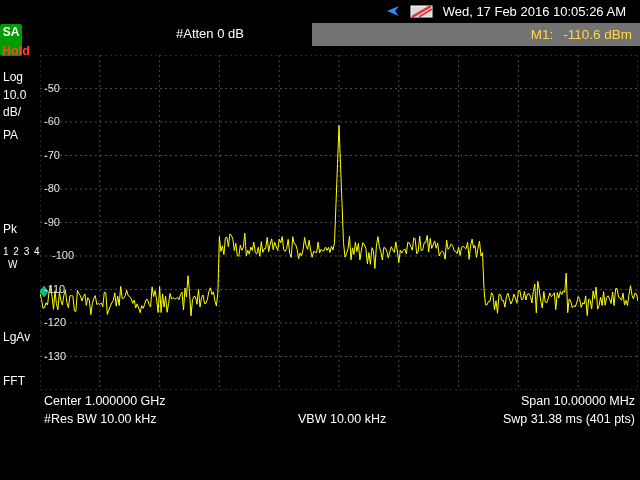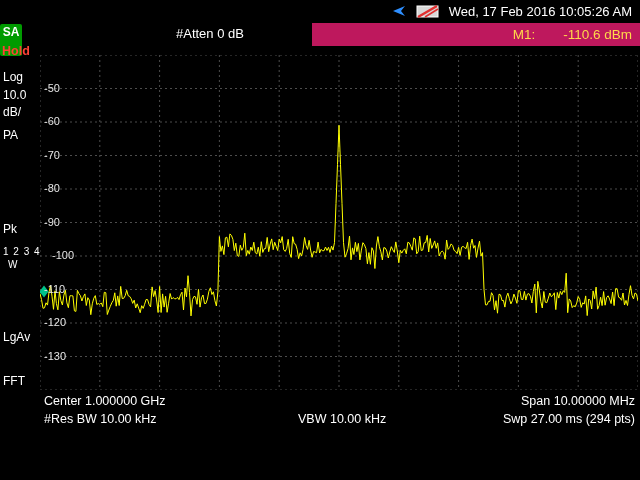--- a/index.html
+++ b/index.html
@@ -1,36 +1,36 @@
 <!DOCTYPE html>
 <html><head>
 <meta charset="utf-8">
 <style>
   html,body{margin:0;padding:0;background:#000;}
   #screen{position:relative;width:640px;height:480px;background:#000;overflow:hidden;
           font-family:"Liberation Sans","DejaVu Sans",sans-serif;}
 
   
   #top-bar{position:absolute;top:0;left:0;width:640px;height:22px;background:#000;
-           display:flex;align-items:center;justify-content:flex-end;gap:9px;padding-right:8px;box-sizing:border-box;}
+           display:flex;align-items:center;justify-content:flex-end;gap:9px;padding-right:14px;box-sizing:border-box;}
   #datetime{color:#fff;font-size:13px;white-space:nowrap;}
   .tb-icon{display:flex;align-items:center;}
 
   
   #sidebar{position:absolute;top:22px;left:0;width:40px;height:414px;color:#fff;font-size:12px;}
   #sidebar .sb{position:absolute;left:3px;white-space:nowrap;}
   #sa-badge{position:absolute;top:2px;left:0;width:22px;height:32px;border-radius:2px;
             color:#fff;font-size:12px;font-weight:bold;text-align:center;line-height:16px;}
   #hold{position:absolute;top:22px;left:2px;font-size:12.5px;font-weight:bold;}
 
   
   #ref-label{position:absolute;top:26px;left:44px;color:#fff;font-size:13px;}
   #atten-label{position:absolute;top:26px;left:176px;color:#fff;font-size:13px;}
-  #marker-box{position:absolute;top:23px;right:0;width:328px;height:23px;background:#be185d;
-              display:flex;align-items:center;justify-content:flex-end;gap:28px;
+  #marker-box{position:absolute;top:23px;right:0;width:328px;height:23px;background:#737373;
+              display:flex;align-items:center;justify-content:flex-end;gap:10px;
               padding-right:8px;box-sizing:border-box;font-size:13.5px;}
 
   
   #plot{position:absolute;left:40px;top:55px;width:598px;height:335px;}
   #plot-svg{position:absolute;left:0;top:0;}
   .ytick{position:absolute;left:4px;color:#e6e6e6;font-size:11px;line-height:13px;}
 
   
   .fnote{position:absolute;color:#fff;font-size:12.5px;white-space:nowrap;}
 
@@ -124,16 +124,16 @@
         <div class="ytick" style="top: 227.5px;">-110</div>
         <div class="ytick" style="top: 261px;">-120</div>
         <div class="ytick" style="top: 294.5px;">-130</div>
       </div>
   </div>
 
   <div class="fnote" style="top:394px;left:44px">Center 1.000000 GHz</div>
   <div class="fnote" style="top:394px;right:5px">Span 10.00000 MHz</div>
   <div class="fnote" style="top:412px;left:44px">#Res BW 10.00 kHz</div>
   <div class="fnote" style="top:412px;left:298px">VBW 10.00 kHz</div>
-  <div class="fnote" style="top:412px;right:5px">Swp 27.00 ms (294 pts)</div>
+  <div class="fnote" style="top:412px;right:5px">Swp 31.38 ms (401 pts)</div>
 
 
 </div>
 
 </body></html>

